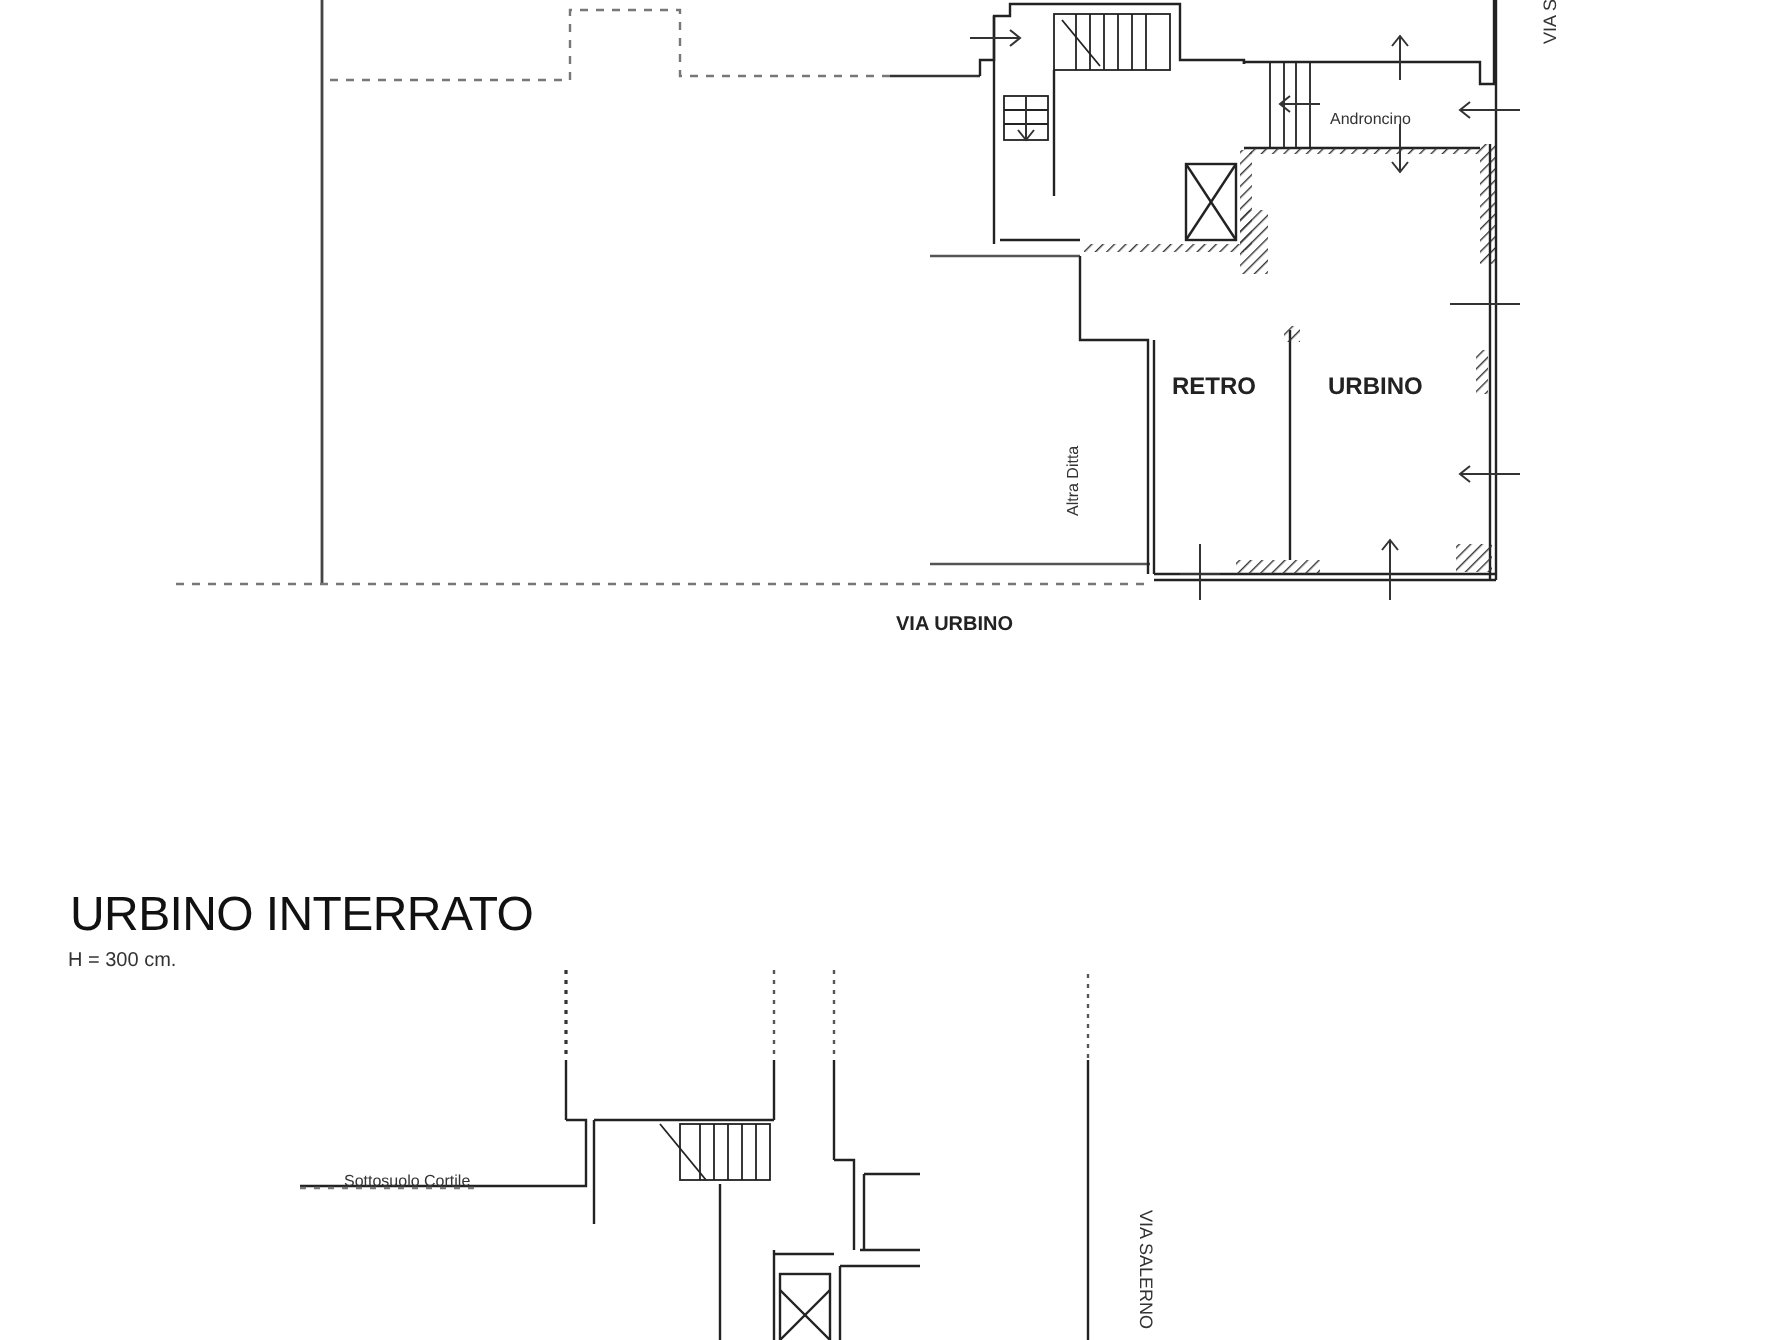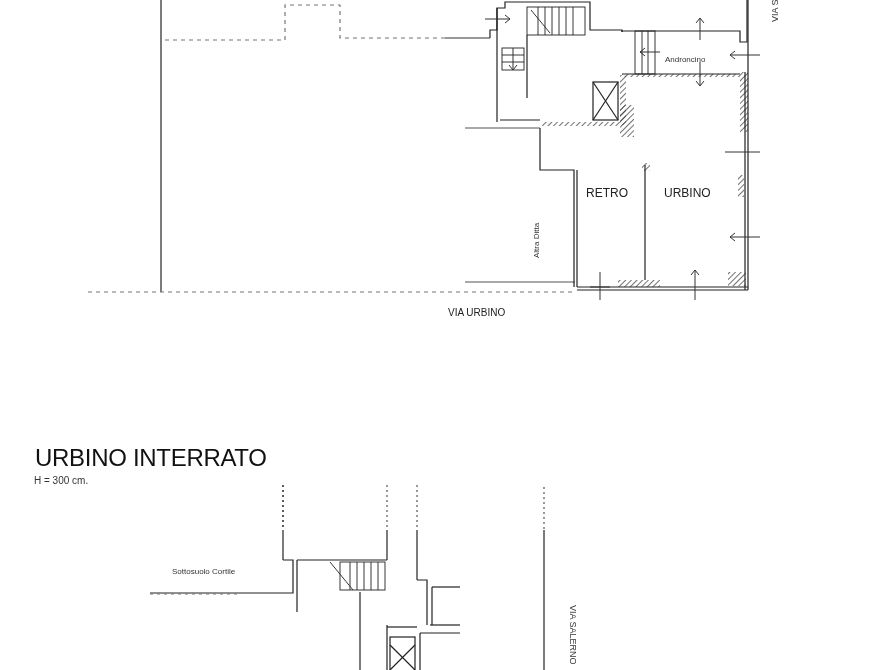--- a/index.html
+++ b/index.html
@@ -1,23 +1,23 @@
 <!DOCTYPE html>
 <html><head>
 <meta charset="utf-8">
 <style>
   html, body { margin: 0; padding: 0; background: #ffffff; }
   body { width: 893px; height: 670px; position: relative; overflow: hidden; font-family: "Liberation Sans", sans-serif; }
   svg { position: absolute; left: 0; top: 0; }
   .lbl { position: absolute; color: #1a1a1a; white-space: nowrap; font-family: "Liberation Sans", sans-serif; }
   .title { left: 35px; top: 444px; font-size: 24px; letter-spacing: -0.3px; color: #111; }
   .subtitle { left: 34px; top: 475px; font-size: 10px; color: #333; }
-  .room { font-size: 12px; font-weight: normal; color: #222; }
+  .room { font-size: 12px; font-weight: bold; color: #222; }
   .small { font-size: 8px; color: #333; }
-  .street { font-size: 10px; color: #222; }
+  .street { font-size: 10px; color: #222; font-weight: bold; }
   .rot90 { transform-origin: left top; transform: rotate(90deg); }
   .rotm90 { transform-origin: left top; transform: rotate(-90deg); }
 </style>
 </head>
 <body>
 
 <svg width="893" height="670" viewBox="0 0 893 670">
   <defs>
     <pattern id="hatch" width="4" height="4" patternUnits="userSpaceOnUse" patternTransform="rotate(45)">
       <line x1="0" y1="0" x2="0" y2="4" stroke="#333" stroke-width="1.4"></line>
@@ -149,14 +149,14 @@
 
 <div class="lbl room" style="left:586px;top:186px;">RETRO</div>
 <div class="lbl room" style="left:664px;top:186px;">URBINO</div>
 <div class="lbl small" style="left:665px;top:55px;">Androncino</div>
 <div class="lbl small rotm90" style="left:532px;top:258px;">Altra Ditta</div>
 <div class="lbl street" style="left:448px;top:307px;">VIA URBINO</div>
 <div class="lbl small rotm90" style="left:770px;top:22px;font-size:9px;">VIA SALERNO</div>
 
 <div class="lbl title">URBINO INTERRATO</div>
 <div class="lbl subtitle">H =  300 cm.</div>
-<div class="lbl small" style="left:172px;top:567px;">Sottosuolo Cortile</div>
+<div class="lbl small" style="left:172px;top:586px;">Sottosuolo Cortile</div>
 <div class="lbl small rot90" style="left:578px;top:605px;font-size:9px;">VIA SALERNO</div>
 
 </body></html>

